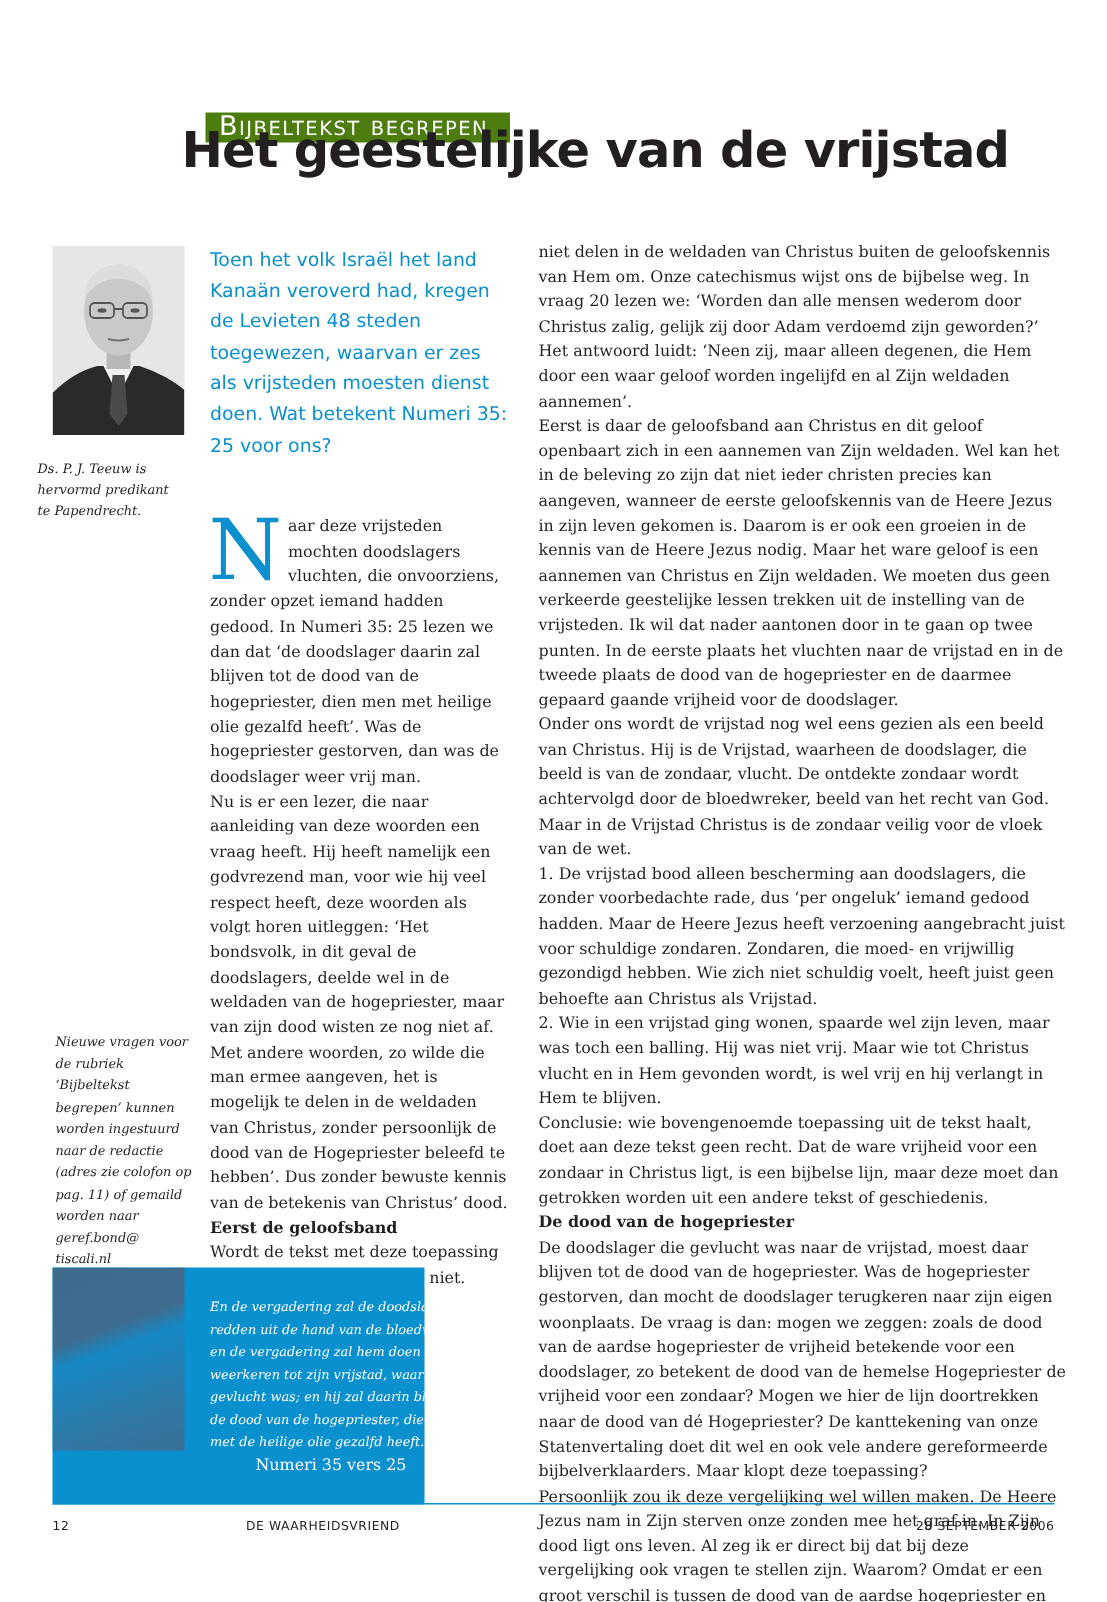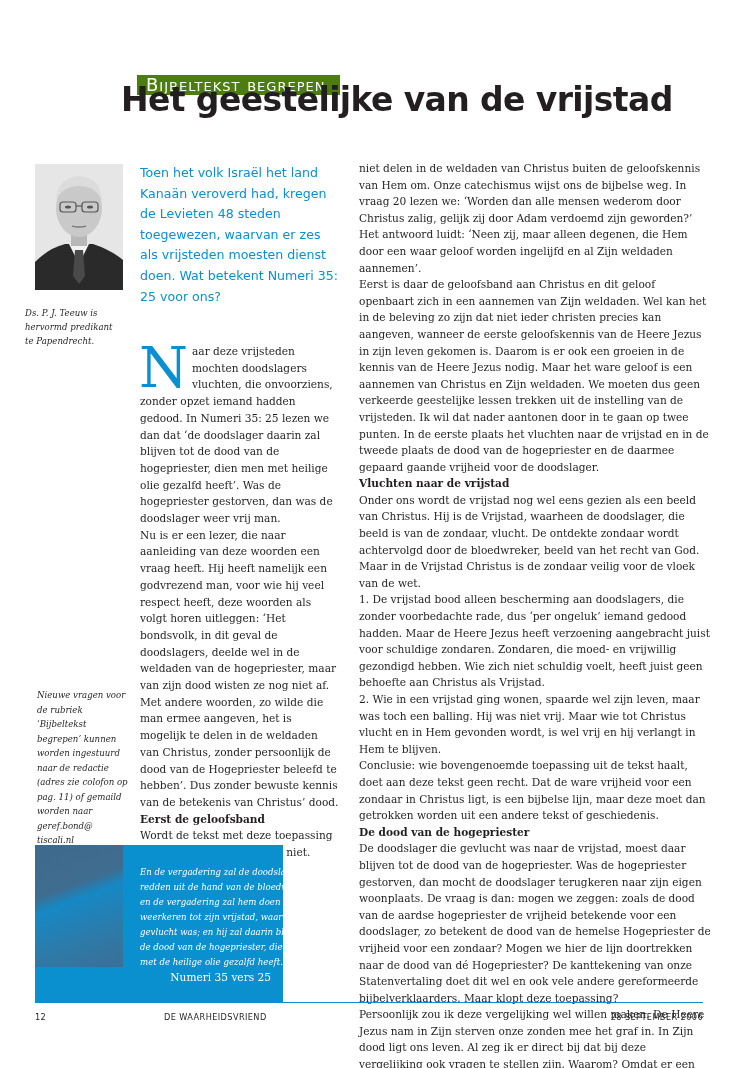--- a/index.html
+++ b/index.html
@@ -129,21 +129,20 @@
 
 <div class="quote-box">
   <div class="quote-deco"></div>
   <div class="quote-text">En de vergadering zal de doodslager redden uit de hand van de bloedwreker, en de vergadering zal hem doen weerkeren tot zijn vrijstad, waarheen hij gevlucht was; en hij zal daarin blijven tot de dood van de hogepriester, die men met de heilige olie gezalfd heeft.</div>
   <div class="quote-ref">Numeri 35 vers 25</div>
 </div>
 
 <div class="col-right">
   <p>niet delen in de weldaden van Christus buiten de geloofskennis van Hem om. Onze catechismus wijst ons de bijbelse weg. In vraag 20 lezen we: ‘Worden dan alle mensen wederom door Christus zalig, gelijk zij door Adam verdoemd zijn geworden?’ Het antwoord luidt: ‘Neen zij, maar alleen degenen, die Hem door een waar geloof worden ingelijfd en al Zijn weldaden aannemen’.</p>
   <p>Eerst is daar de geloofsband aan Christus en dit geloof openbaart zich in een aannemen van Zijn weldaden. Wel kan het in de beleving zo zijn dat niet ieder christen precies kan aangeven, wanneer de eerste geloofskennis van de Heere Jezus in zijn leven gekomen is. Daarom is er ook een groeien in de kennis van de Heere Jezus nodig. Maar het ware geloof is een aannemen van Christus en Zijn weldaden. We moeten dus geen verkeerde geestelijke lessen trekken uit de instelling van de vrijsteden. Ik wil dat nader aantonen door in te gaan op twee punten. In de eerste plaats het vluchten naar de vrijstad en in de tweede plaats de dood van de hogepriester en de daarmee gepaard gaande vrijheid voor de doodslager.</p>
-  <p class="subhead">Vluchten naar de vrijstad</p>
   <p>Onder ons wordt de vrijstad nog wel eens gezien als een beeld van Christus. Hij is de Vrijstad, waarheen de doodslager, die beeld is van de zondaar, vlucht. De ontdekte zondaar wordt achtervolgd door de bloedwreker, beeld van het recht van God. Maar in de Vrijstad Christus is de zondaar veilig voor de vloek van de wet.</p>
   <p>1. De vrijstad bood alleen bescherming aan doodslagers, die zonder voorbedachte rade, dus ‘per ongeluk’ iemand gedood hadden. Maar de Heere Jezus heeft verzoening aangebracht juist voor schuldige zondaren. Zondaren, die moed- en vrijwillig gezondigd hebben. Wie zich niet schuldig voelt, heeft juist geen behoefte aan Christus als Vrijstad.</p>
   <p>2. Wie in een vrijstad ging wonen, spaarde wel zijn leven, maar was toch een balling. Hij was niet vrij. Maar wie tot Christus vlucht en in Hem gevonden wordt, is wel vrij en hij verlangt in Hem te blijven.</p>
   <p>Conclusie: wie bovengenoemde toepassing uit de tekst haalt, doet aan deze tekst geen recht. Dat de ware vrijheid voor een zondaar in Christus ligt, is een bijbelse lijn, maar deze moet dan getrokken worden uit een andere tekst of geschiedenis.</p>
   <p class="subhead">De dood van de hogepriester</p>
   <p>De doodslager die gevlucht was naar de vrijstad, moest daar blijven tot de dood van de hogepriester. Was de hogepriester gestorven, dan mocht de doodslager terugkeren naar zijn eigen woonplaats. De vraag is dan: mogen we zeggen: zoals de dood van de aardse hogepriester de vrijheid betekende voor een doodslager, zo betekent de dood van de hemelse Hogepriester de vrijheid voor een zondaar? Mogen we hier de lijn doortrekken naar de dood van dé Hogepriester? De kanttekening van onze Statenvertaling doet dit wel en ook vele andere gereformeerde bijbelverklaarders. Maar klopt deze toepassing?</p>
   <p>Persoonlijk zou ik deze vergelijking wel willen maken. De Heere Jezus nam in Zijn sterven onze zonden mee het graf in. In Zijn dood ligt ons leven. Al zeg ik er direct bij dat  bij deze vergelijking ook vragen te stellen zijn. Waarom? Omdat er een groot verschil is tussen de dood van de aardse hogepriester en de dood van de Heere Jezus als Hogepriester. De</p>
 </div>
 
 <div class="footer-rule"></div>

